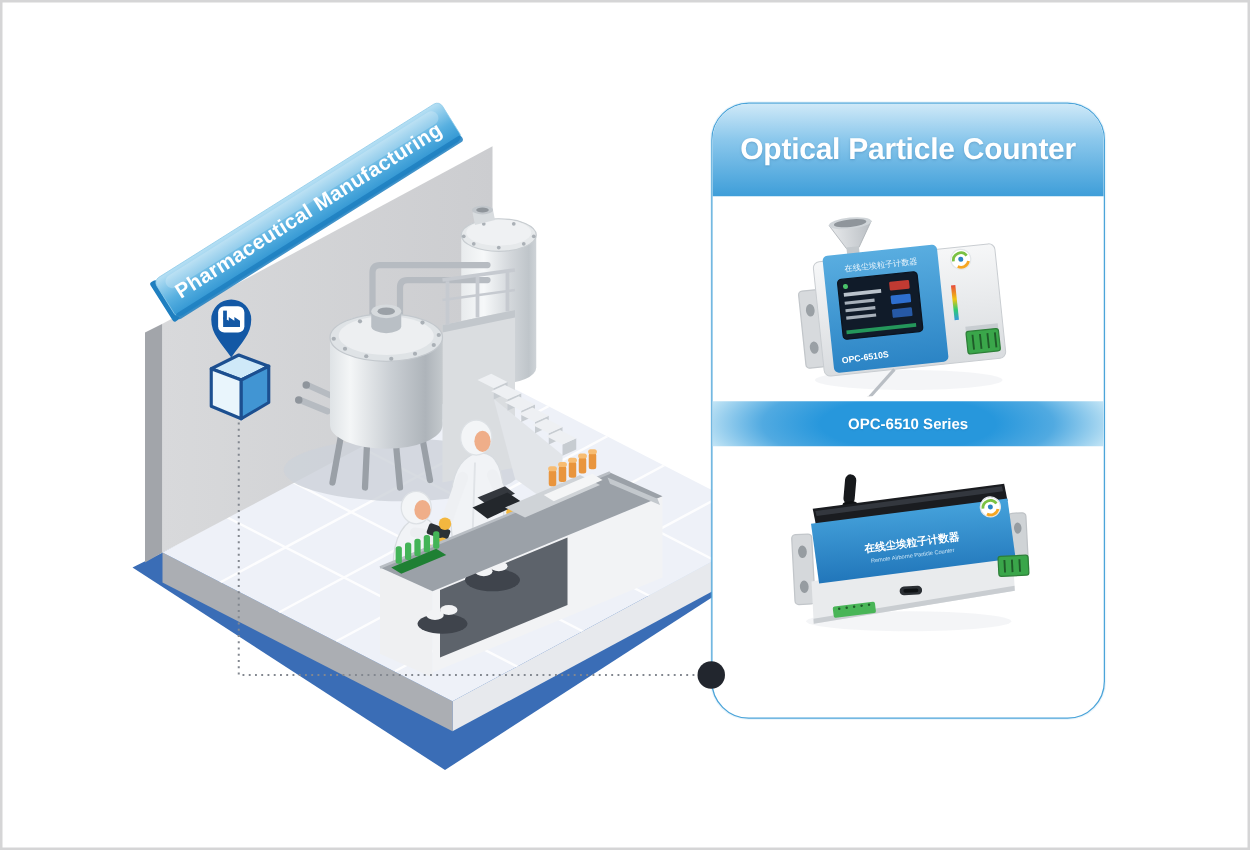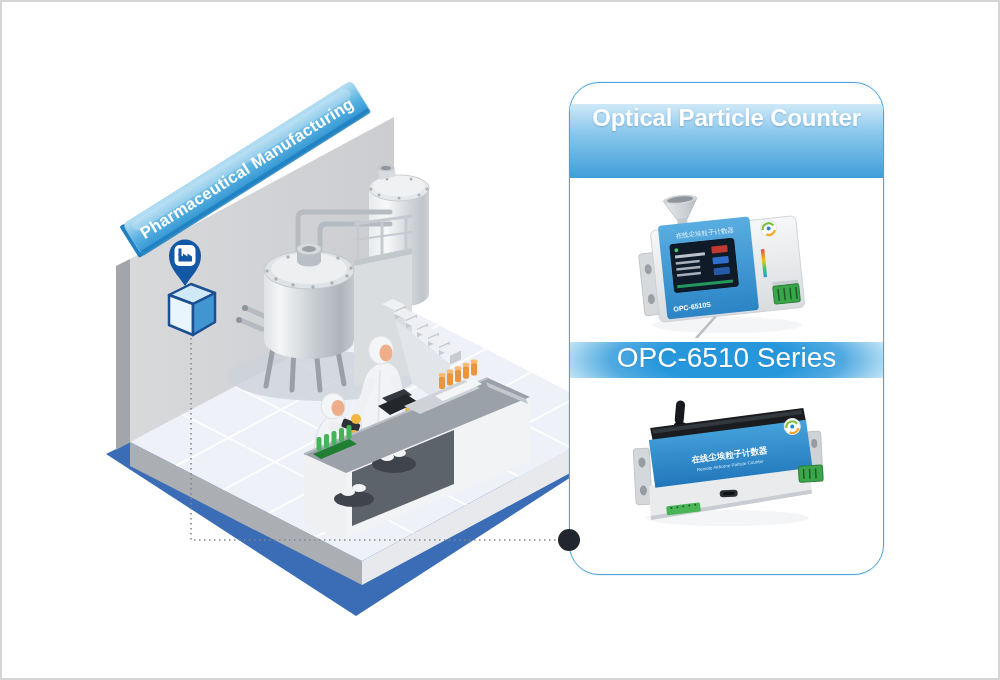--- a/index.html
+++ b/index.html
@@ -12,32 +12,32 @@
   .card{
     position:absolute;left:567px;top:80px;width:315px;height:493px;
     background:#ffffff;border:1.5px solid #4ba4d9;border-radius:30px;
     box-sizing:border-box;overflow:hidden;z-index:2;
     display:flex;flex-direction:column;
     box-shadow:0 0 0 1px rgba(120,185,225,.15);
   }
   .card-header{
     height:74px;flex:0 0 74px;
     background:linear-gradient(180deg,#cfe9f8 0%,#8cc8ec 38%,#3e9ed9 100%);
-    display:flex;align-items:flex-start;justify-content:center;margin-top:21px;
+    display:flex;align-items:center;justify-content:center;
   }
   .card-title{
     color:#ffffff;font-weight:bold;font-size:24px;letter-spacing:-0.2px;
     text-shadow:0 1px 2px rgba(30,90,140,.3);white-space:nowrap;
   }
   .product-fig{display:flex;align-items:center;justify-content:center;}
   .fig-6510{flex:0 0 164px;height:164px;}
   .fig-6303{flex:0 0 158px;height:158px;}
   .band{
-    height:36px;flex:0 0 36px;display:flex;justify-content:center;
-    color:#ffffff;font-weight:normal;font-size:28px;white-space:nowrap;
+    height:36px;flex:0 0 36px;display:flex;align-items:center;justify-content:center;
+    color:#ffffff;font-weight:bold;font-size:12px;white-space:nowrap;
     background:radial-gradient(ellipse 62% 160% at 50% 50%,
       #2797dc 36%,#51aae1 60%,#b9e0f4 84%,#f6fbfe 97%);
     text-shadow:0 1px 1px rgba(25,95,150,.25);
   }
   .connector-dot{
     position:absolute;left:556px;top:527px;width:22px;height:22px;border-radius:50%;
     background:#22262e;z-index:3;
   }
   text{font-family:"Liberation Sans",sans-serif;}
 </style>

